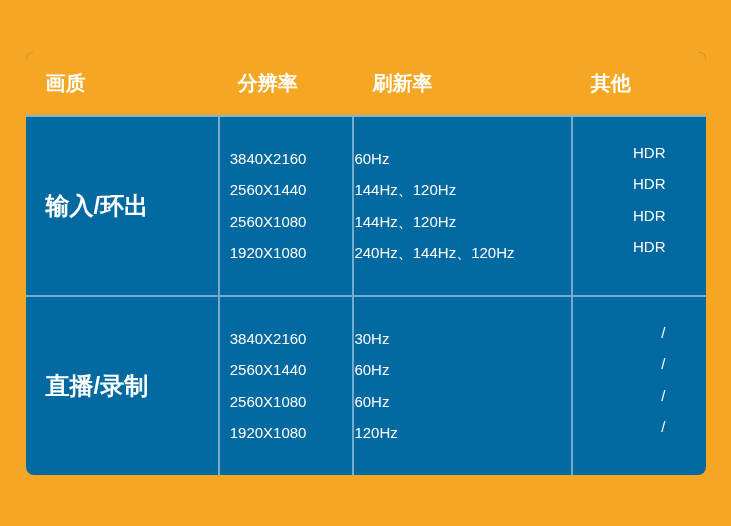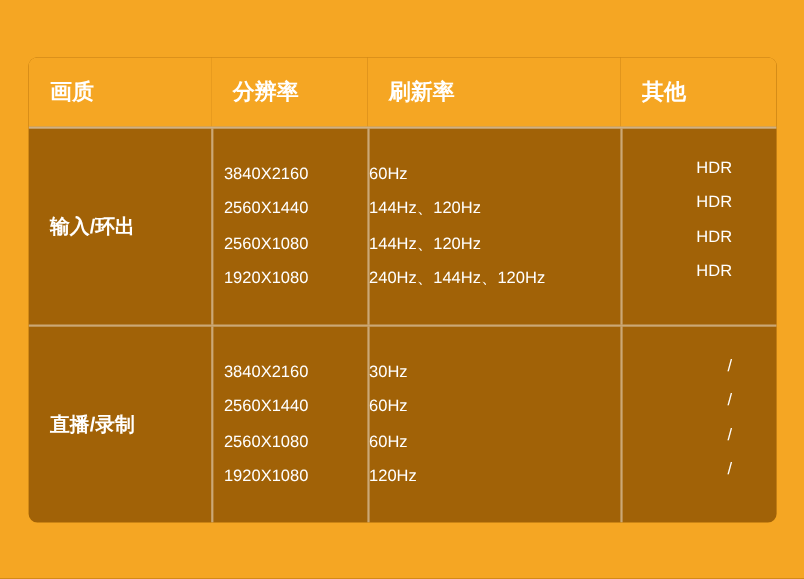--- a/index.html
+++ b/index.html
@@ -13,21 +13,21 @@
       height: 526px;
       background: #f5a623;
       display: flex;
       align-items: center;
       justify-content: center;
       font-family: "PingFang SC", "Microsoft YaHei", "SimHei", sans-serif;
     }
 
     .table-container {
       width: 680px;
-      background: #a16207;
+      background: #0369a1;
       border-radius: 8px;
       overflow: hidden;
     }
 
     .table-wrapper {
       width: 100%;
       border-collapse: separate;
       border-spacing: 0;
     }
 
@@ -48,21 +48,21 @@
       padding-right: 40px;
     }
 
     .divider-full {
       background: rgba(255, 255, 255, 0.5);
       height: 2px;
     }
 
     .section-label-cell {
       color: white;
-      font-size: 18px;
+      font-size: 24px;
       font-weight: 600;
       padding: 28px 20px;
       vertical-align: middle;
       white-space: nowrap;
     }
 
     .resolutions-cell {
       padding: 8px 10px;
       vertical-align: middle;
       border-left: 2px solid rgba(255, 255, 255, 0.45);

